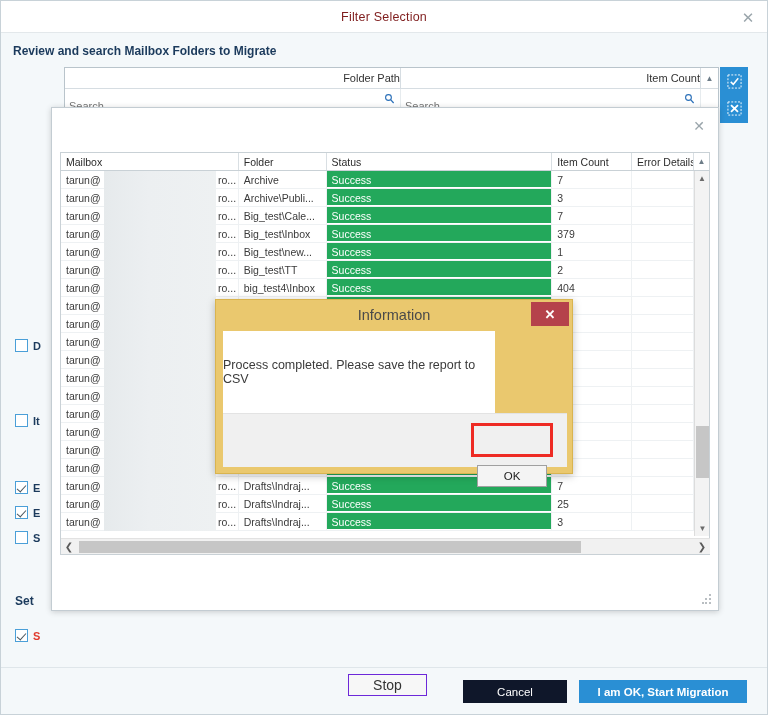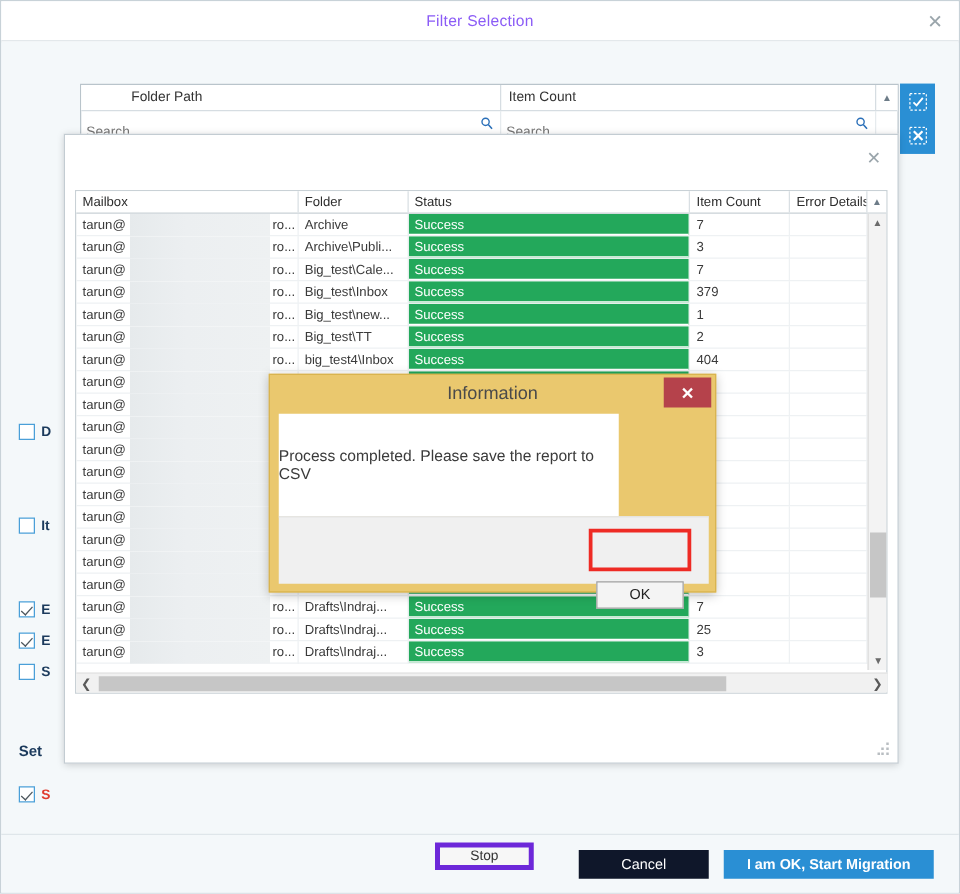--- a/index.html
+++ b/index.html
@@ -19,21 +19,21 @@
 
   
   .win-titlebar {
     position: absolute; left: 0; top: 0;
     width: 766px; height: 32px;
     background: #ffffff;
     border-bottom: 1px solid #e3e8eb;
     display: flex; align-items: center; justify-content: center;
   }
   .win-title {
-    font-size: 12.5px; color: #8b5cf6; letter-spacing: .2px; text-align: right;
+    font-size: 12.5px; color: #7f1d1d; letter-spacing: .2px; text-align: right;
   }
   .win-close {
     position: absolute; right: 10px; top: 7px;
     width: 18px; height: 18px;
     display: flex; align-items: center; justify-content: center;
     color: #9aa5ab; font-size: 15px; line-height: 1; cursor: pointer;
   }
 
   .win-body {
     position: absolute; left: 0; top: 33px;
@@ -50,20 +50,21 @@
   .fp-grid {
     position: absolute; left: 63px; top: 33px;
     width: 655px; height: 330px;
     background: #ffffff;
     border: 1px solid #b9c4cb;
   }
   .fp-head {
     display: flex; height: 21px;
     border-bottom: 1px solid #d6dde2;
     background: #ffffff;
+    text-align: right;
   }
   .fp-head .col {
     font-size: 11px; color: #333; padding: 4px 0 0 40px;
     border-right: 1px solid #d6dde2; height: 21px;
   }
   .fp-head .col.c1 { width: 336px; }
   .fp-head .col.c2 { width: 300px; padding-left: 6px; }
   .fp-head .sortbox {
     width: 17px; height: 21px;
     display: flex; align-items: center; justify-content: center;
@@ -263,21 +264,21 @@
   .hscroll .track { flex: 1; height: 14px; position: relative; }
   .hscroll .thumb {
     position: absolute; left: 2px; top: 1px;
     width: 502px; height: 12px; background: #c6c6c6;
   }
 
   .btn-stop {
     position: absolute; left: 296px; top: 566px;
     width: 79px; height: 22px;
     background: #f7f7f7; color: #333;
-    border: 4px solid #6d28d9; font-size: 11px; cursor: pointer;
+    border: 1px solid #6d28d9; font-size: 14px; cursor: pointer;
     font-family: "Liberation Sans", sans-serif;
   }
   .grip {
     position: absolute; right: 6px; bottom: 6px;
     width: 10px; height: 10px;
   }
   .grip i {
     position: absolute; width: 2px; height: 2px; background: #b9bec2;
   }
 
@@ -338,20 +339,21 @@
 
 <div id="root">
 
   <div class="win-titlebar">
     <div class="win-title">Filter Selection</div>
   </div>
   <div class="win-close">✕</div>
 
   <div class="win-body">
 
+    <div class="section-heading">Review and search Mailbox Folders to Migrate</div>
 
     <div class="fp-grid">
       <div class="fp-head">
         <div class="col c1">Folder Path</div>
         <div class="col c2">Item Count</div>
         <div class="sortbox">▲</div>
       </div>
       <div class="fp-search">
         <div class="sc c1">
           <input placeholder="Search.." style="">

